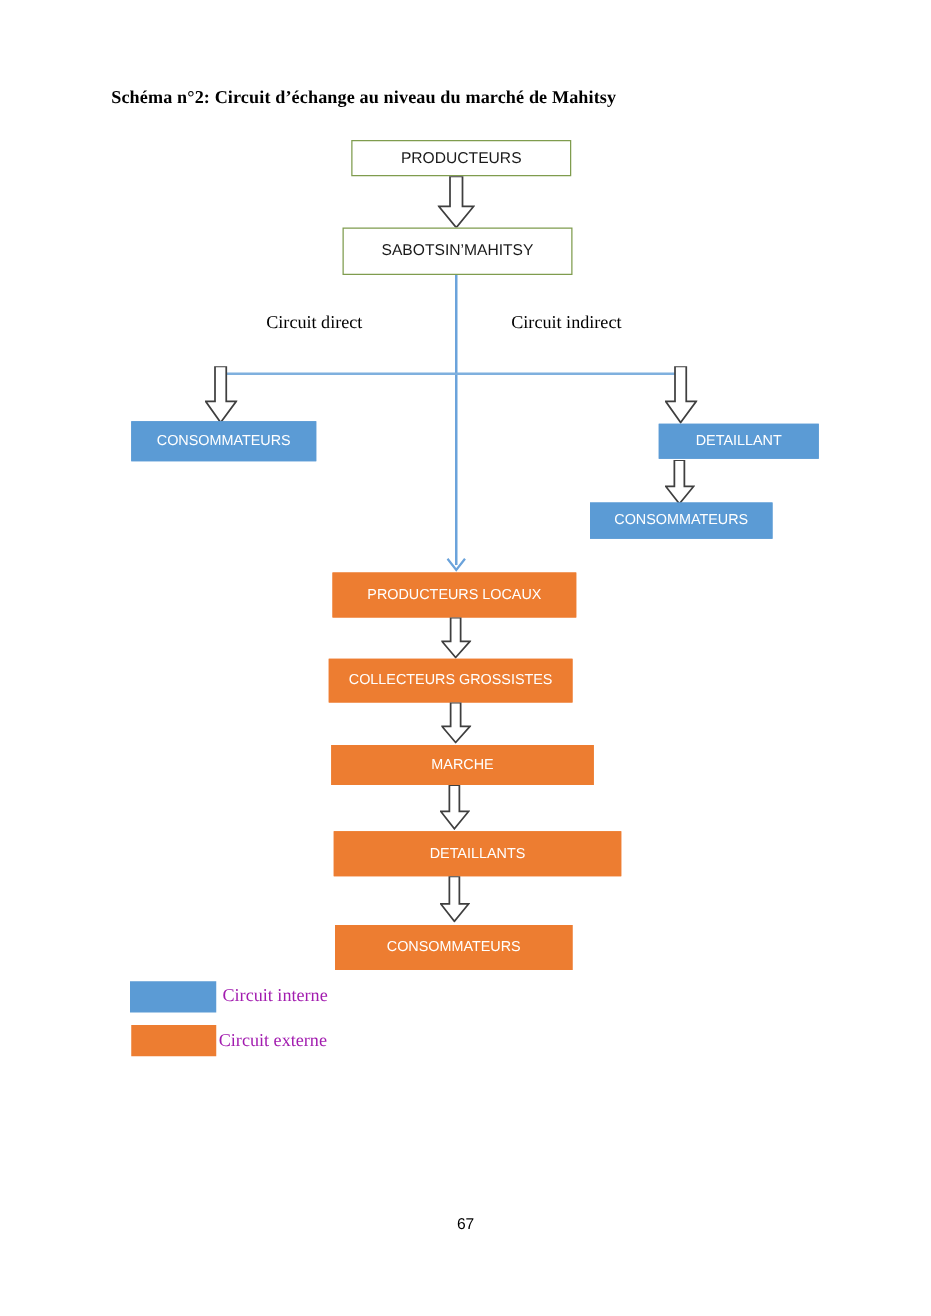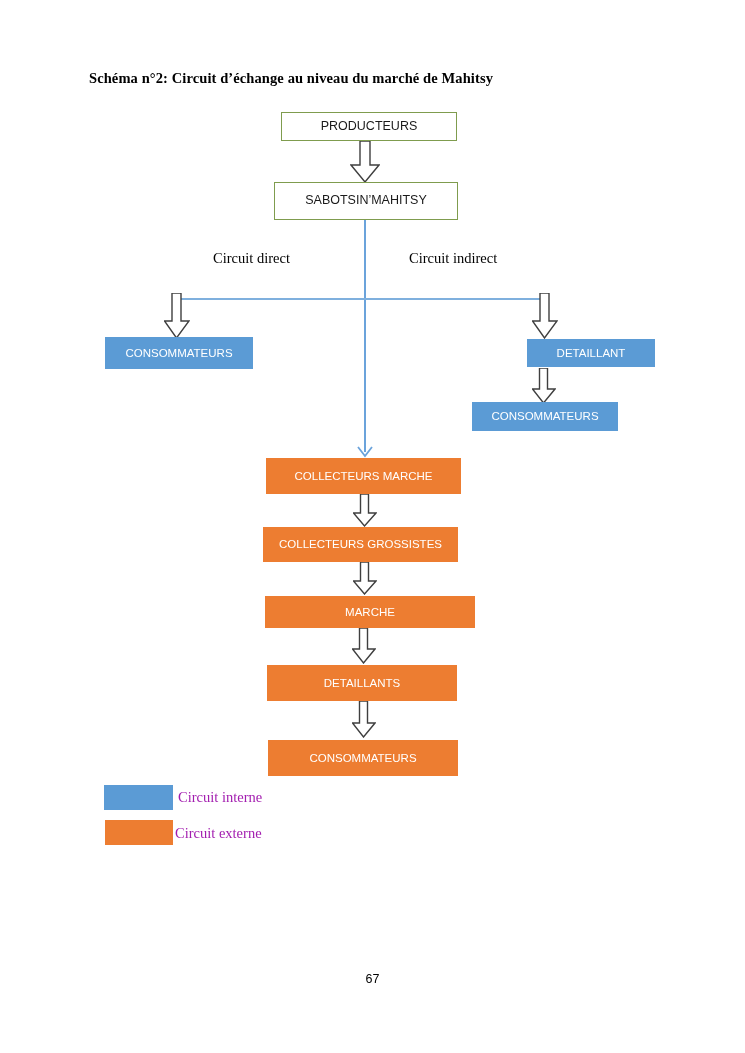--- a/index.html
+++ b/index.html
@@ -180,21 +180,21 @@
     <svg width="24" height="36" viewBox="0 0 24 36">
       <polygon points="7.5,0 15.5,0 15.5,21 23,21 11.5,35 0.5,21 7.5,21" fill="#ffffff" stroke="#3f3f3f" stroke-width="1.4"></polygon>
     </svg>
   </div>
 
   <div class="node blue" style="left:472px; top:402px; width:146px; height:29px;">
     <span>CONSOMMATEURS</span>
   </div>
 
   <div class="node orange" style="left:266px; top:458px; width:195px; height:36px;">
-    <span>COLLECTEURS MARCHE</span>
+    <span>PRODUCTEURS LOCAUX</span>
   </div>
 
   <div class="block-arrow" style="left:353px; top:494px;">
     <svg width="24" height="33" viewBox="0 0 24 33">
       <polygon points="7.5,0 15.5,0 15.5,19 23,19 11.5,32 0.5,19 7.5,19" fill="#ffffff" stroke="#3f3f3f" stroke-width="1.4"></polygon>
     </svg>
   </div>
 
   <div class="node orange" style="left:263px; top:527px; width:195px; height:35px;">
     <span>COLLECTEURS GROSSISTES</span>
@@ -209,21 +209,21 @@
   <div class="node orange" style="left:265px; top:596px; width:210px; height:32px;">
     <span>MARCHE</span>
   </div>
 
   <div class="block-arrow" style="left:352px; top:628px;">
     <svg width="24" height="36" viewBox="0 0 24 36">
       <polygon points="7.5,0 15.5,0 15.5,21 23,21 11.5,35 0.5,21 7.5,21" fill="#ffffff" stroke="#3f3f3f" stroke-width="1.4"></polygon>
     </svg>
   </div>
 
-  <div class="node orange" style="left:267px; top:665px; width:190px; height:36px;">
+  <div class="node orange" style="left:267px; top:665px; width:230px; height:36px;">
     <span>DETAILLANTS</span>
   </div>
 
   <div class="block-arrow" style="left:352px; top:701px;">
     <svg width="24" height="37" viewBox="0 0 24 37">
       <polygon points="7.5,0 15.5,0 15.5,22 23,22 11.5,36 0.5,22 7.5,22" fill="#ffffff" stroke="#3f3f3f" stroke-width="1.4"></polygon>
     </svg>
   </div>
 
   <div class="node orange" style="left:268px; top:740px; width:190px; height:36px;">

